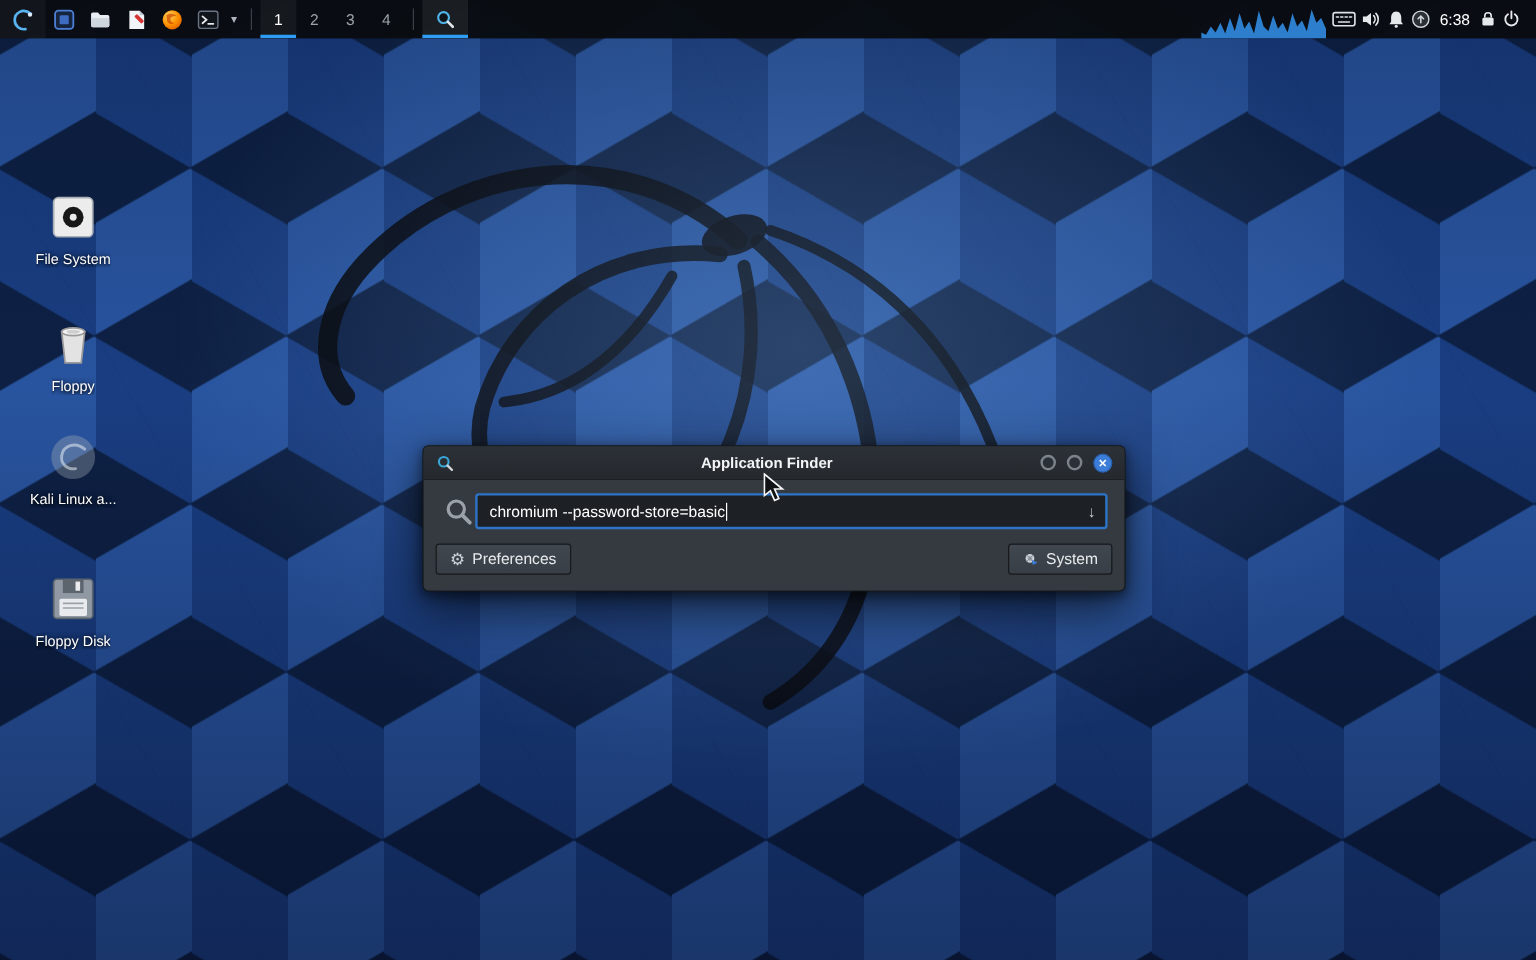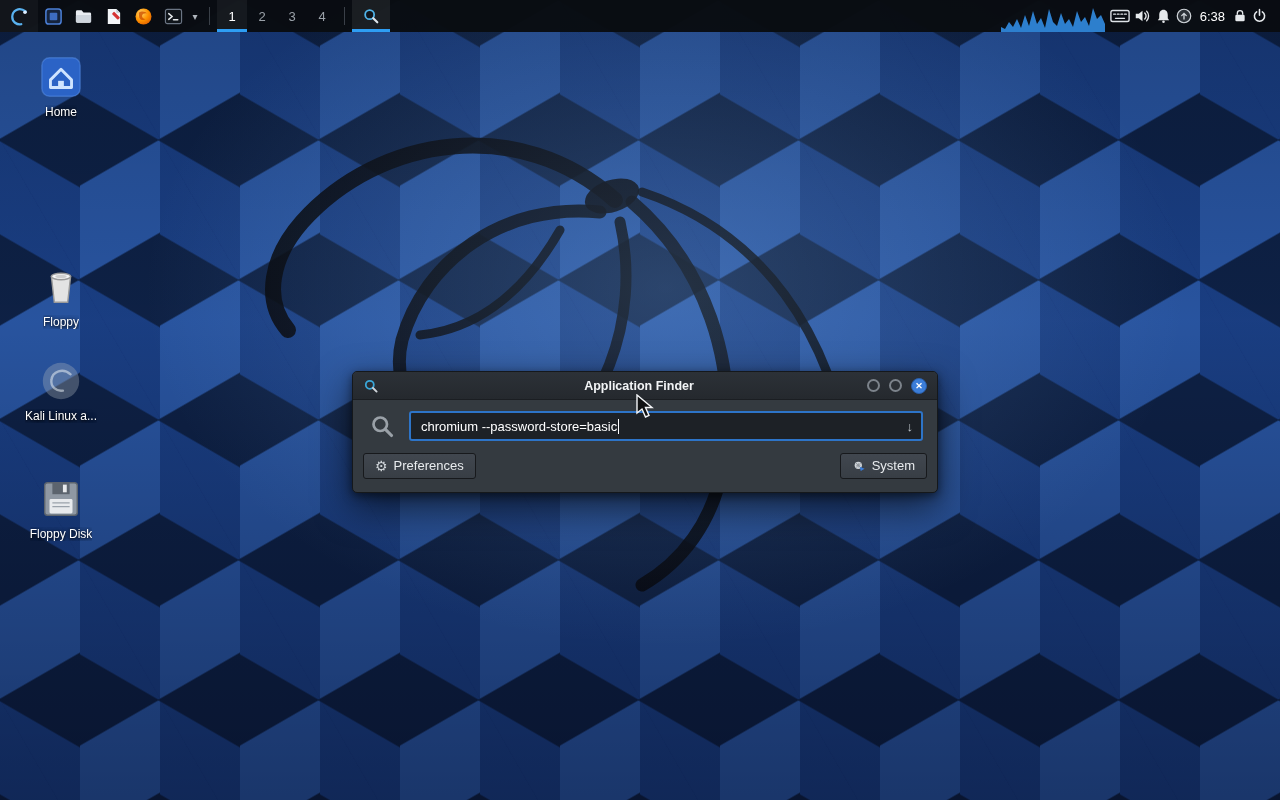--- a/index.html
+++ b/index.html
@@ -58,21 +58,21 @@
   .titlebar { position:relative; height:28px; flex:0 0 28px;
     background:linear-gradient(#2c3137,#25292e); border-bottom:1px solid #1b1e22;
     border-radius:4px 4px 0 0; display:flex; align-items:center; padding:0 10px; }
   .title { position:absolute; left:0; right:12px; text-align:center; font-weight:bold;
     font-size:12.5px; color:#f2f4f6; pointer-events:none; }
   .tb-controls { margin-left:auto; display:flex; align-items:center; gap:9px; z-index:2; }
   .tb-circle { width:13px; height:13px; border-radius:50%; border:2px solid #7c838b; background:#2b3036; cursor:pointer; }
   .tb-close { width:16px; height:16px; border-radius:50%; background:#3b7dd8; color:#fff;
     font-size:9px; font-weight:bold; display:flex; align-items:center; justify-content:center;
     cursor:pointer; border:1px solid #2a5ea8; }
-  .search-row { display:flex; align-items:center; gap:13px; padding:11px 14px 6px 16px; }
+  .search-row { display:flex; align-items:center; padding:11px 14px 6px 16px; }
   .entry { flex:1; height:30px; background:#1d2126; border:2px solid #2d74c8; border-radius:3px;
     display:flex; align-items:center; padding:0 8px 0 10px; color:#fff; font-size:13px; cursor:text; }
   .entry .qtext { white-space:pre; }
   .caret { display:inline-block; width:1px; height:15px; background:#fff; margin-left:1px; }
   .entry-arrow { margin-left:auto; color:#c3c9cf; font-size:13px; cursor:pointer; }
   .btn-row { display:flex; justify-content:space-between; align-items:center; padding:6px 10px 10px; }
   .btn { display:inline-flex; align-items:center; gap:6px; padding:4px 11px 5px;
     background:linear-gradient(#41474f,#383e45); border:1px solid #17191c; border-radius:3px;
     color:#e8ebee; font-size:13px; cursor:pointer; }
   .gear-glyph { font-size:14px; color:#cfd4d9; line-height:1; }
@@ -203,29 +203,29 @@
       </div>
       <div class="panel-item">
         <svg width="17" height="18" viewBox="0 0 24 24">
           <path d="M12 3 v8" stroke="#e6e9ec" stroke-width="2.2" stroke-linecap="round"></path>
           <path d="M8 6.2 a7.2 7.2 0 1 0 8 0" stroke="#e6e9ec" stroke-width="2.2" fill="none" stroke-linecap="round"></path>
         </svg>
       </div>
     </div>
   </div>
 
-  <div class="dicon" style="top:54px">
+
+  <div class="dicon" style="top:158px">
     <svg width="46" height="46" viewBox="0 0 48 48">
-      <rect x="4" y="4" width="40" height="40" rx="8" fill="#2b63c6" stroke="#6ea6ff" stroke-opacity="0.35" stroke-width="1.5"></rect>
-      <path d="M13 27 L24 16 L35 27 V35 H13 Z" fill="none" stroke="#cfe4ff" stroke-width="3" stroke-linejoin="round"></path>
-      <rect x="21" y="28" width="6" height="7" fill="#cfe4ff"></rect>
-    </svg>
-    <span class="lbl">Home</span>
-  </div>
-
+      <rect x="7" y="7" width="34" height="34" rx="4" fill="#ececec" stroke="#aab0b6" stroke-width="1.5"></rect>
+      <circle cx="24" cy="24" r="9" fill="#181818"></circle>
+      <circle cx="24" cy="24" r="3" fill="#ececec"></circle>
+    </svg>
+    <span class="lbl">File System</span>
+  </div>
 
   <div class="dicon" style="top:264px">
     <svg width="46" height="46" viewBox="0 0 48 48">
       <path d="M14 13 H34 L31 40 H17 Z" fill="#e3e3e3" stroke="#9a9a9a" stroke-width="1.5"></path>
       <ellipse cx="24" cy="13" rx="10" ry="3.4" fill="#f4f4f4" stroke="#9a9a9a" stroke-width="1.5"></ellipse>
       <ellipse cx="24" cy="13" rx="6" ry="1.8" fill="#cfcfcf"></ellipse>
     </svg>
     <span class="lbl">Floppy</span>
   </div>
 

